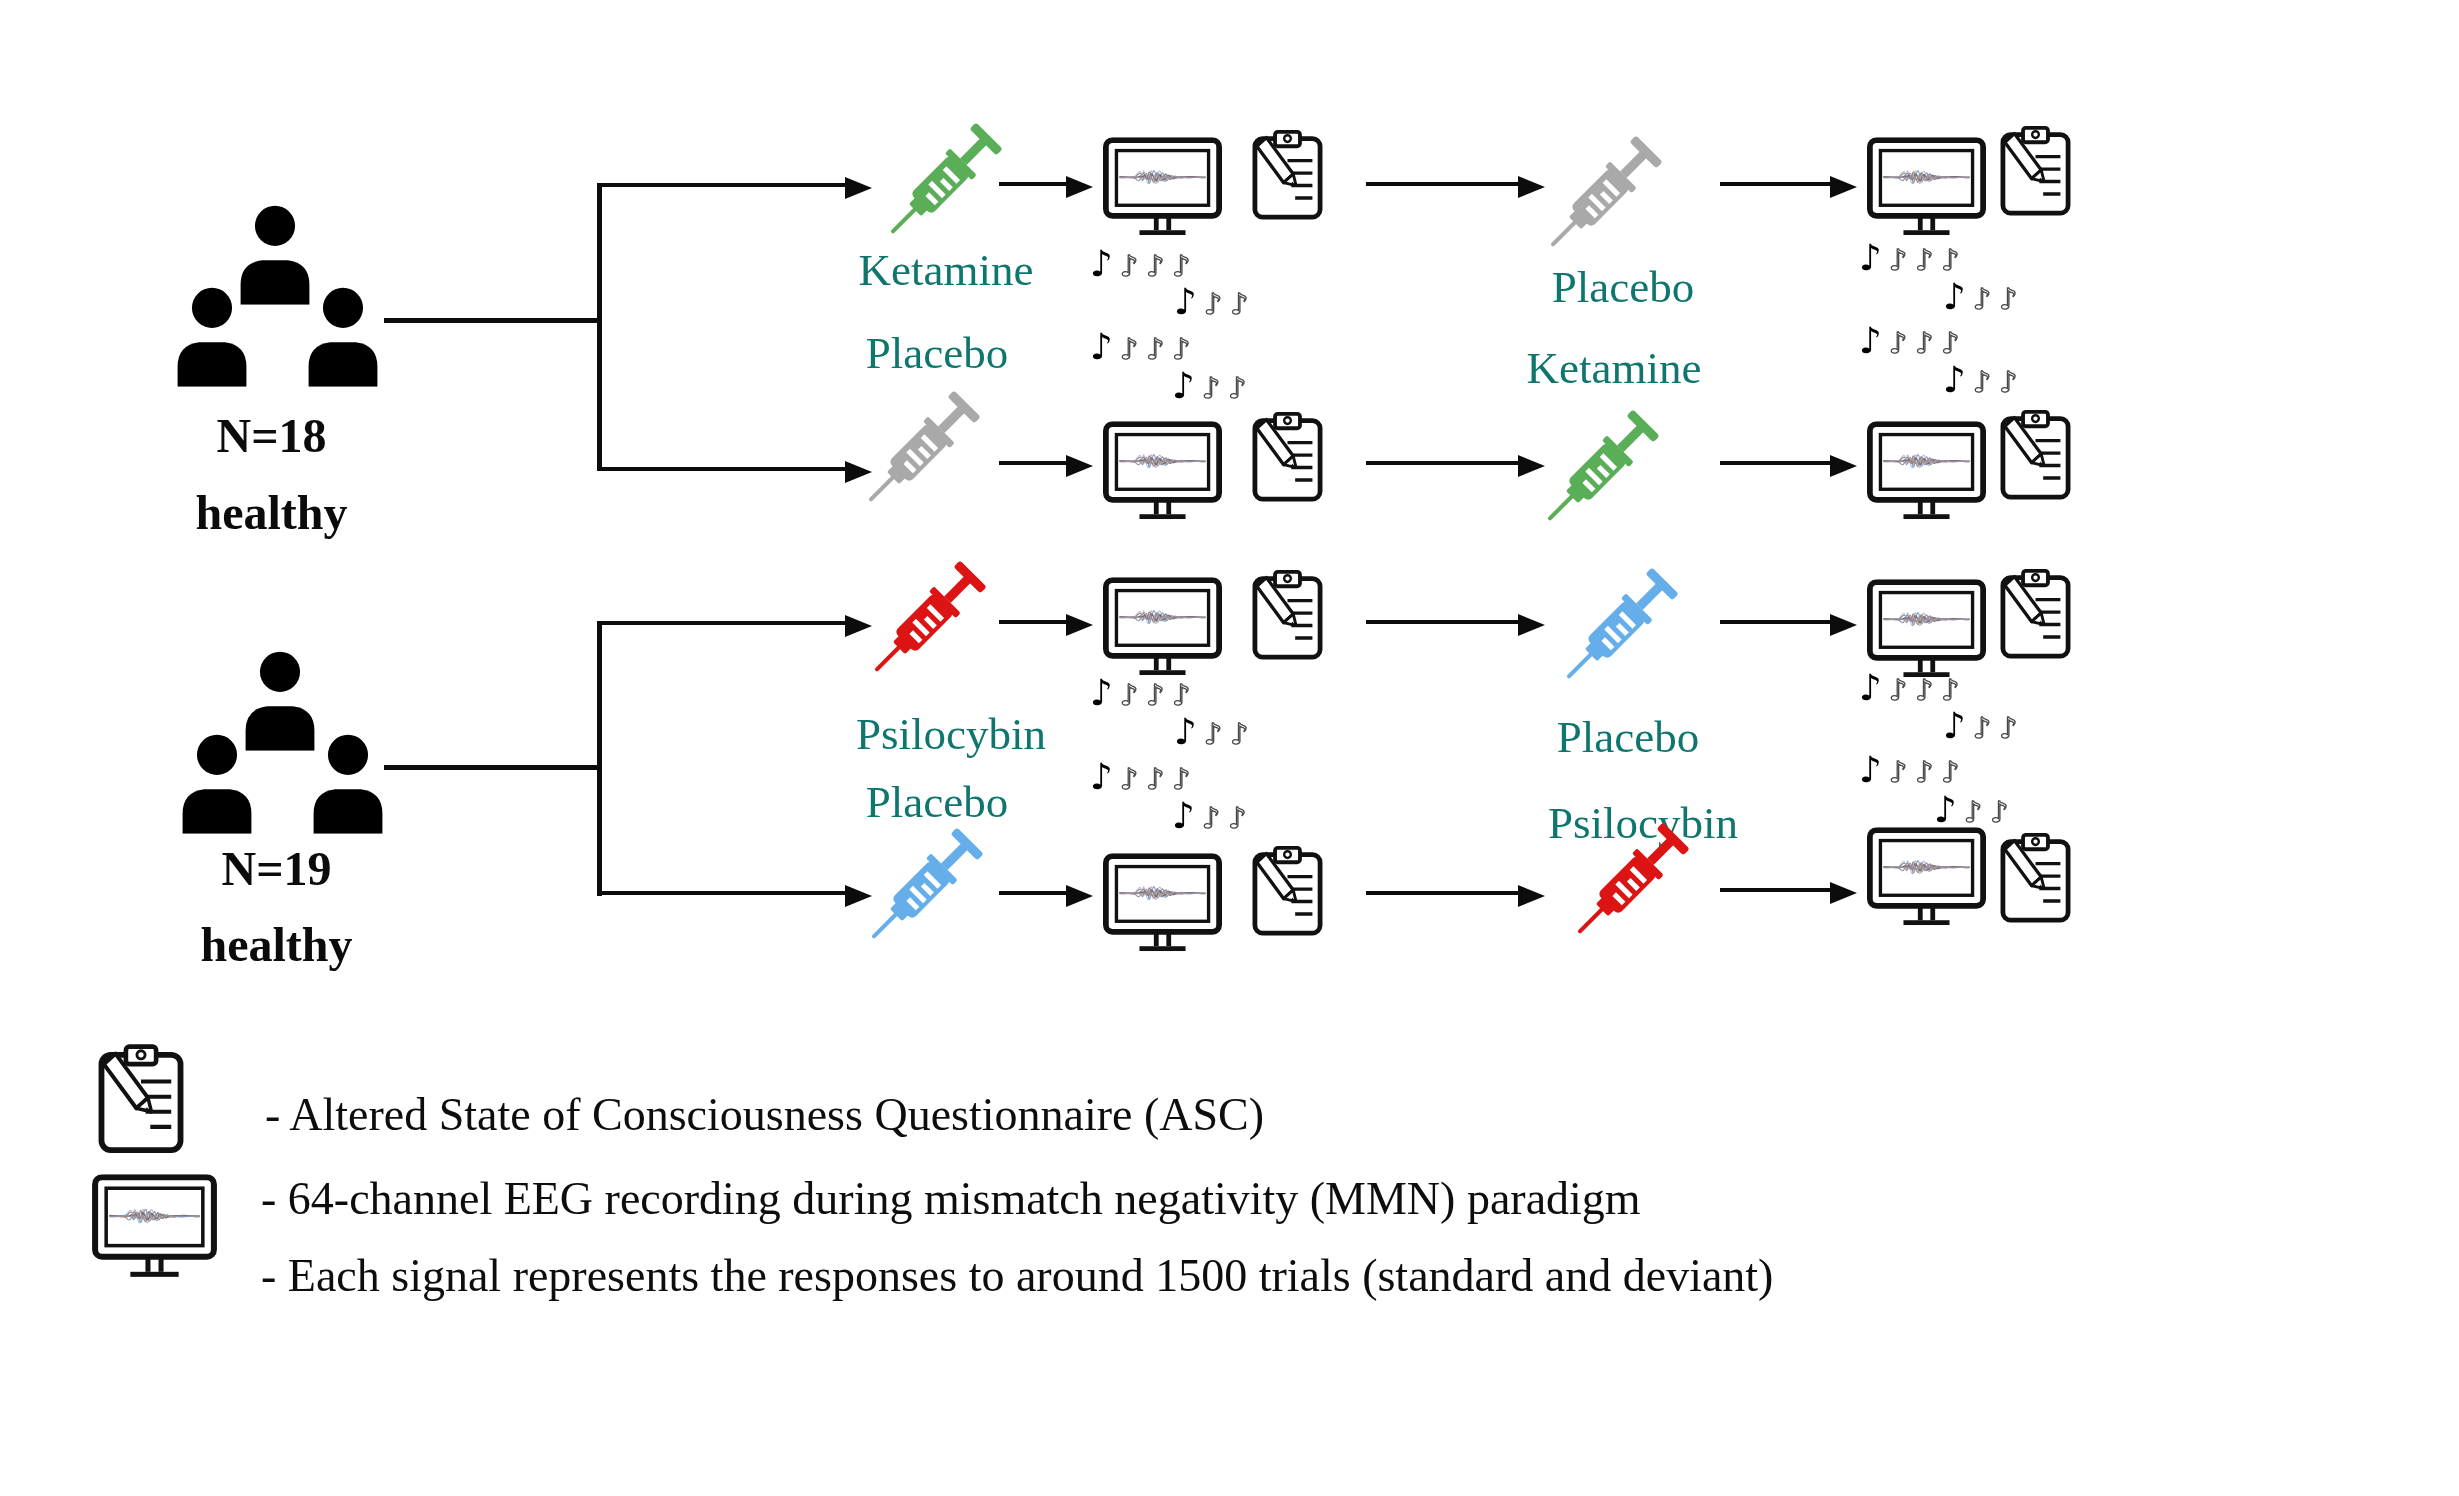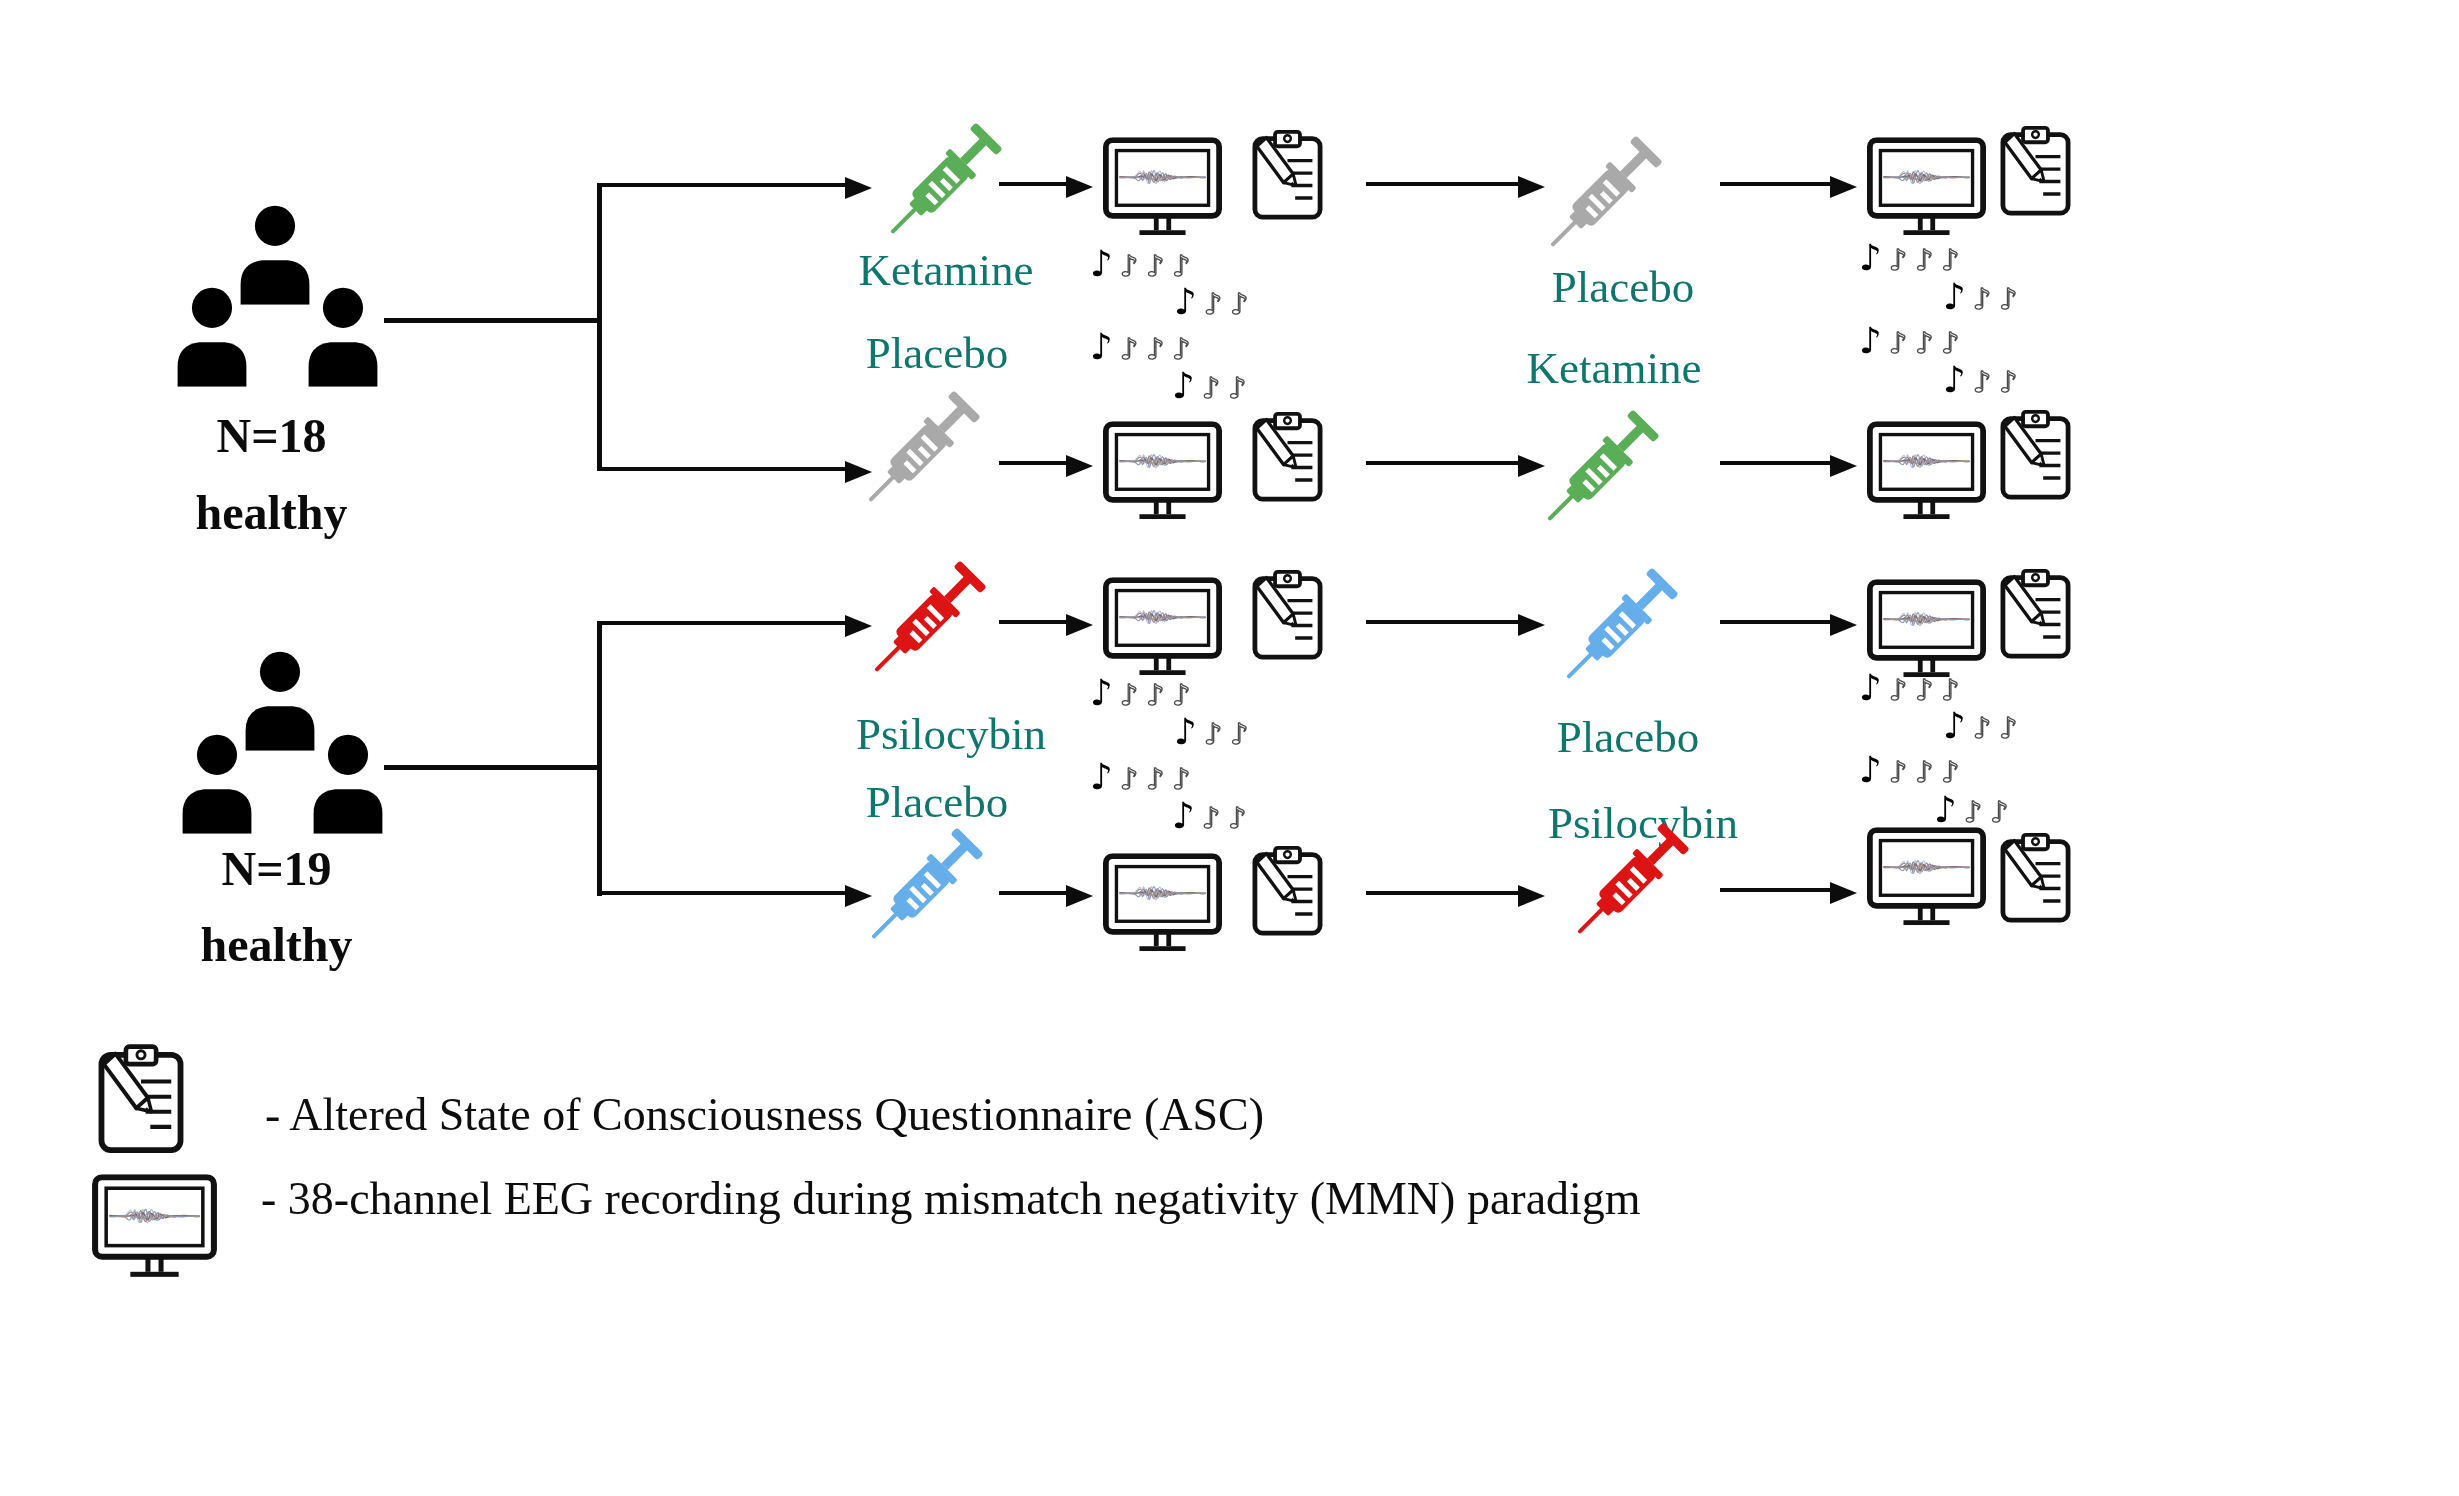--- a/index.html
+++ b/index.html
@@ -254,16 +254,17 @@
   <div class="noteline" style="left:1859px;top:752px"><span class="nt-s">♪</span><span class="nt-o">♪♪♪</span></div>
   <div class="noteline" style="left:1934px;top:792px"><span class="nt-s">♪</span><span class="nt-o">♪♪</span></div>
 
   <svg class="abs" style="left:92px;top:1043px" width="98" height="112" viewBox="0 0 102 117">
       <use href="#sym-clipboard"></use>
     </svg>
   <div class="legendtext" style="left:265px;top:1086px">- Altered State of Consciousness Questionnaire (ASC)</div>
   <svg class="abs" style="left:92px;top:1174px" width="125" height="107" viewBox="0 0 130 111">
       <use href="#sym-monitor"></use>
     </svg>
-  <div class="legendtext" style="left:261px;top:1170px">- 38-channel EEG recording during mismatch negativity (MMN) paradigm</div>
+  <div class="legendtext" style="left:261px;top:1170px">- 64-channel EEG recording during mismatch negativity (MMN) paradigm</div>
+  <div class="legendtext" style="left:261px;top:1247px">- Each signal represents the responses to around 1500 trials (standard and deviant)</div>
 
 </div>
 
 
 </body></html>

